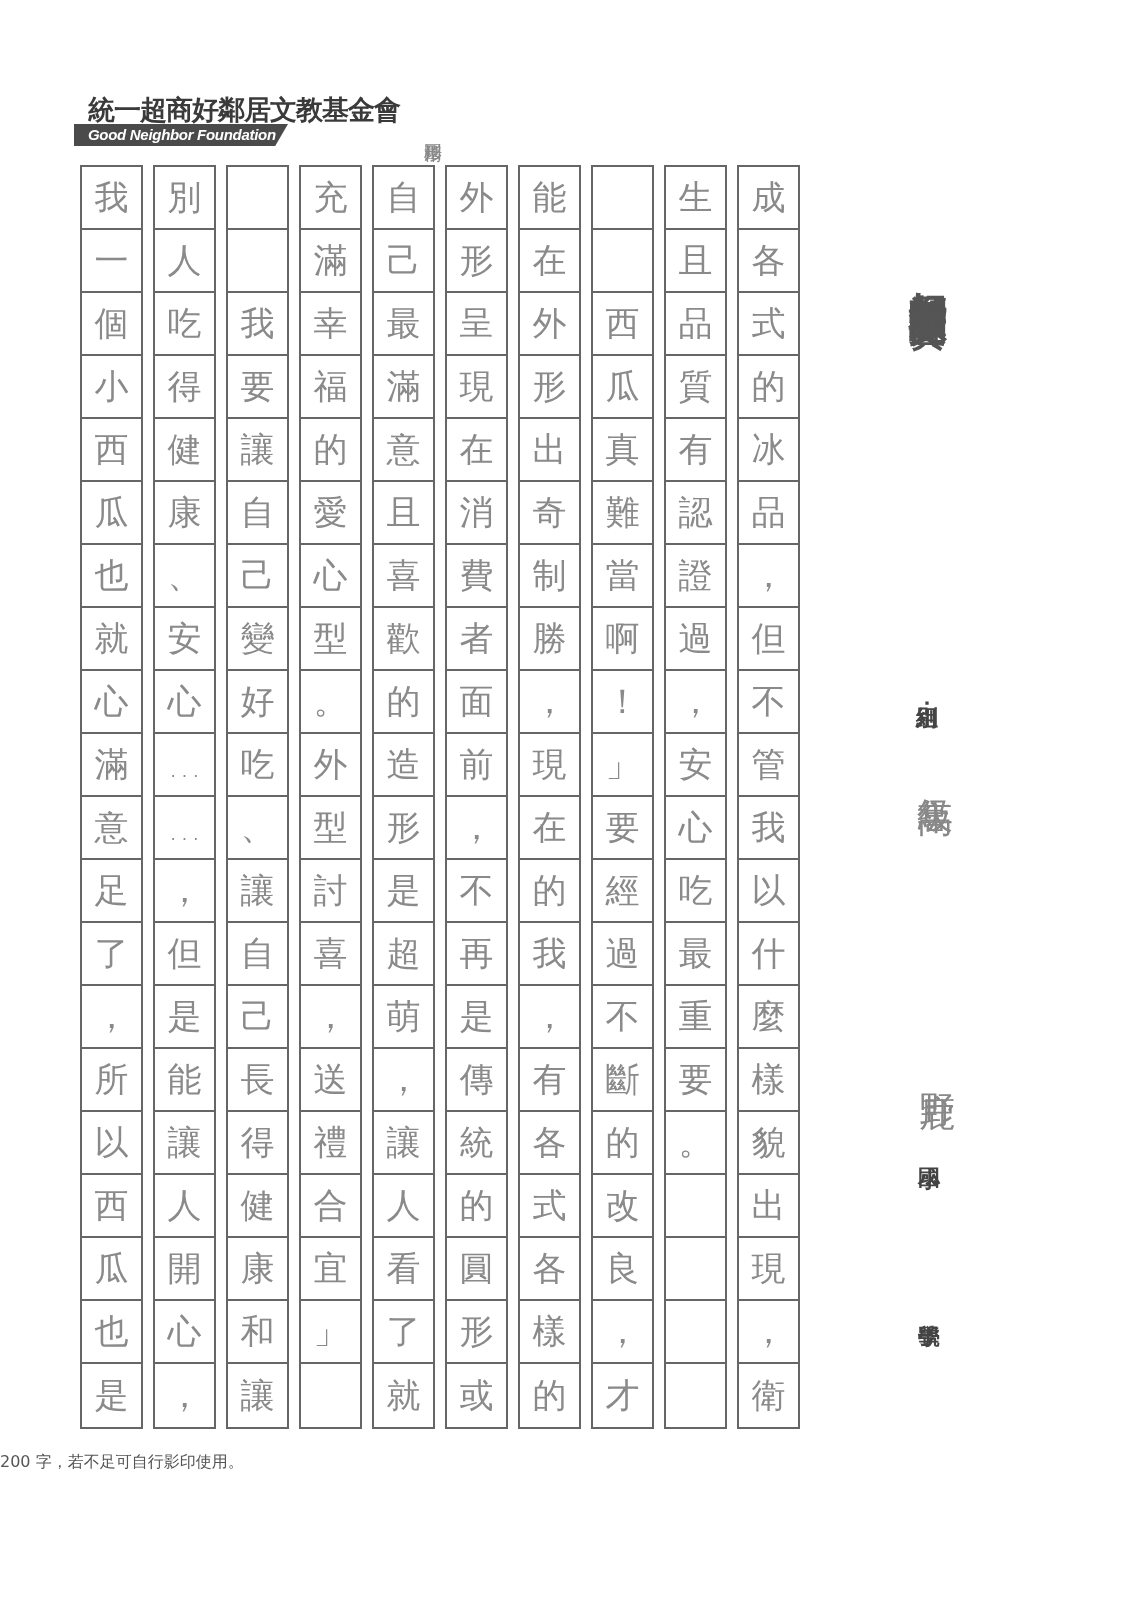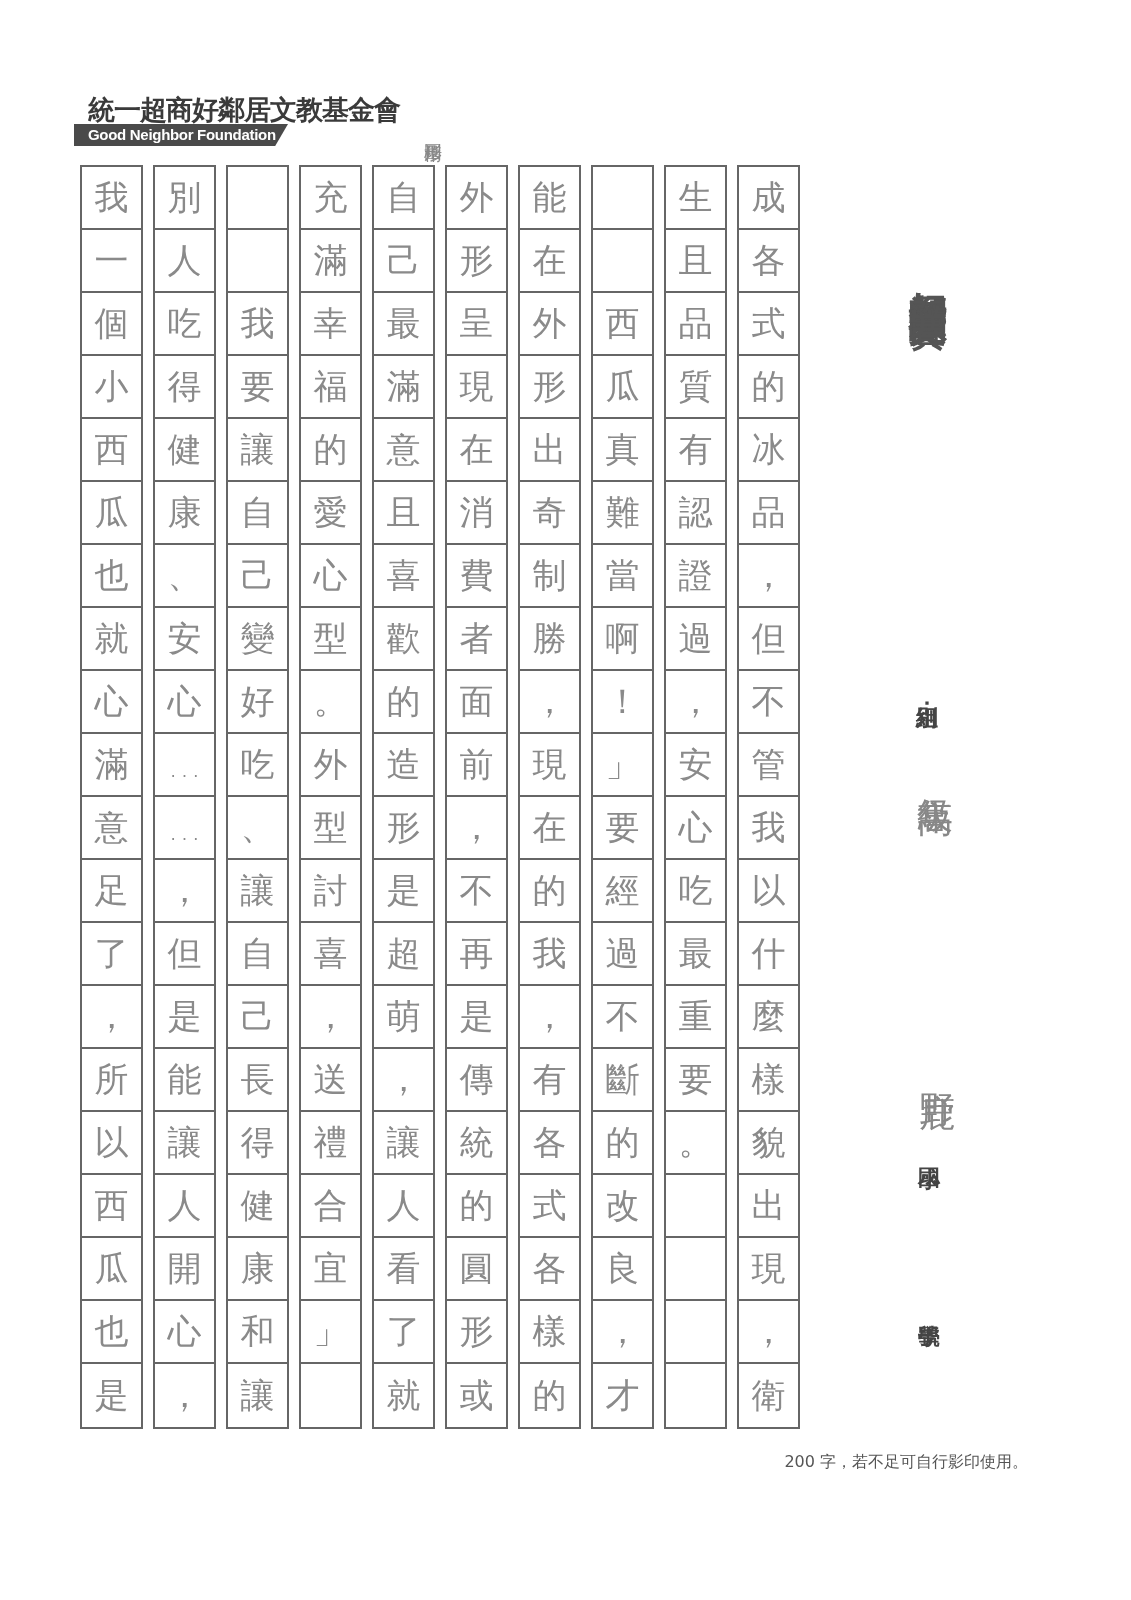--- a/index.html
+++ b/index.html
@@ -19,21 +19,21 @@
   }
   .org-banner {
     position: absolute; left: 74px; top: 124px;
     width: 214px; height: 22px;
     background: #4a4a4a;
     clip-path: polygon(0 0, 100% 0, 94% 100%, 0 100%);
   }
   .org-banner span {
     position: absolute; left: 14px; top: 2px;
     color: #fff; font-family: "Liberation Sans", sans-serif;
-    font-size: 15px; font-weight: bold; letter-spacing: -0.3px;
+    font-size: 15px; font-weight: bold; letter-spacing: -0.3px; font-style: italic;
   }
   .grid {
     position: absolute; left: 80px; top: 165px;
     display: flex; flex-direction: row-reverse;
     gap: 10px;
   }
   .col {
     width: 63px;
     display: flex; flex-direction: column;
     border: 2px solid #666;
@@ -68,21 +68,21 @@
     writing-mode: vertical-rl;
     font-weight: bold; font-size: 22px; color: #444;
   }
   .side-hand {
     position: absolute;
     writing-mode: vertical-rl;
     font-weight: 200; font-size: 36px; color: #888;
   }
   .footer-note {
     position: absolute; left: 0; width: 1028px; top: 1452px;
-    text-align: right; font-size: 16px; color: #555;
+    text-align: left; font-size: 16px; color: #555;
   }
 </style>
 </head>
 <body>
 
 <div>
   <div class="org-title">統一超商好鄰居文教基金會</div>
   <div class="org-banner">
     <span>Good Neighbor Foundation</span>
   </div>

